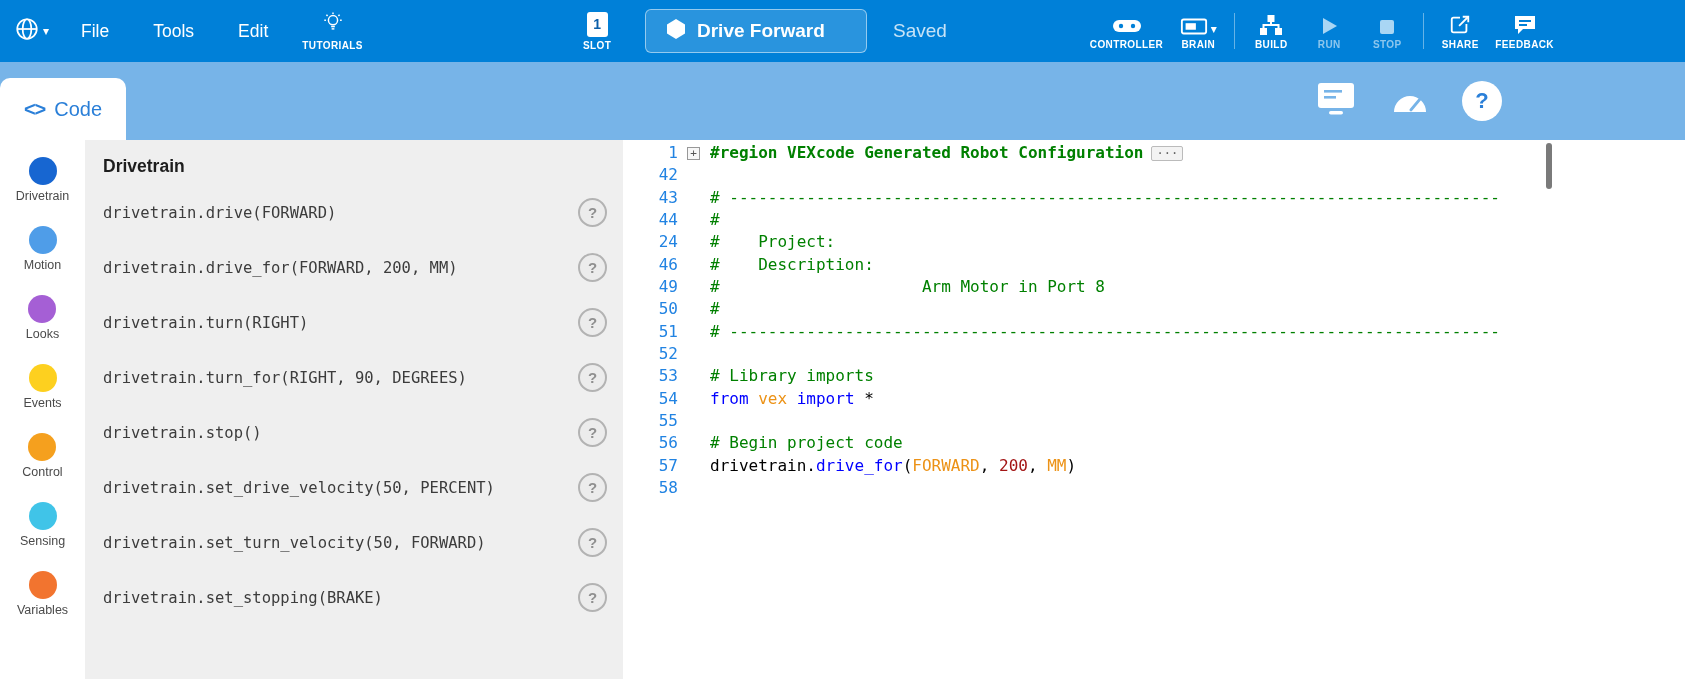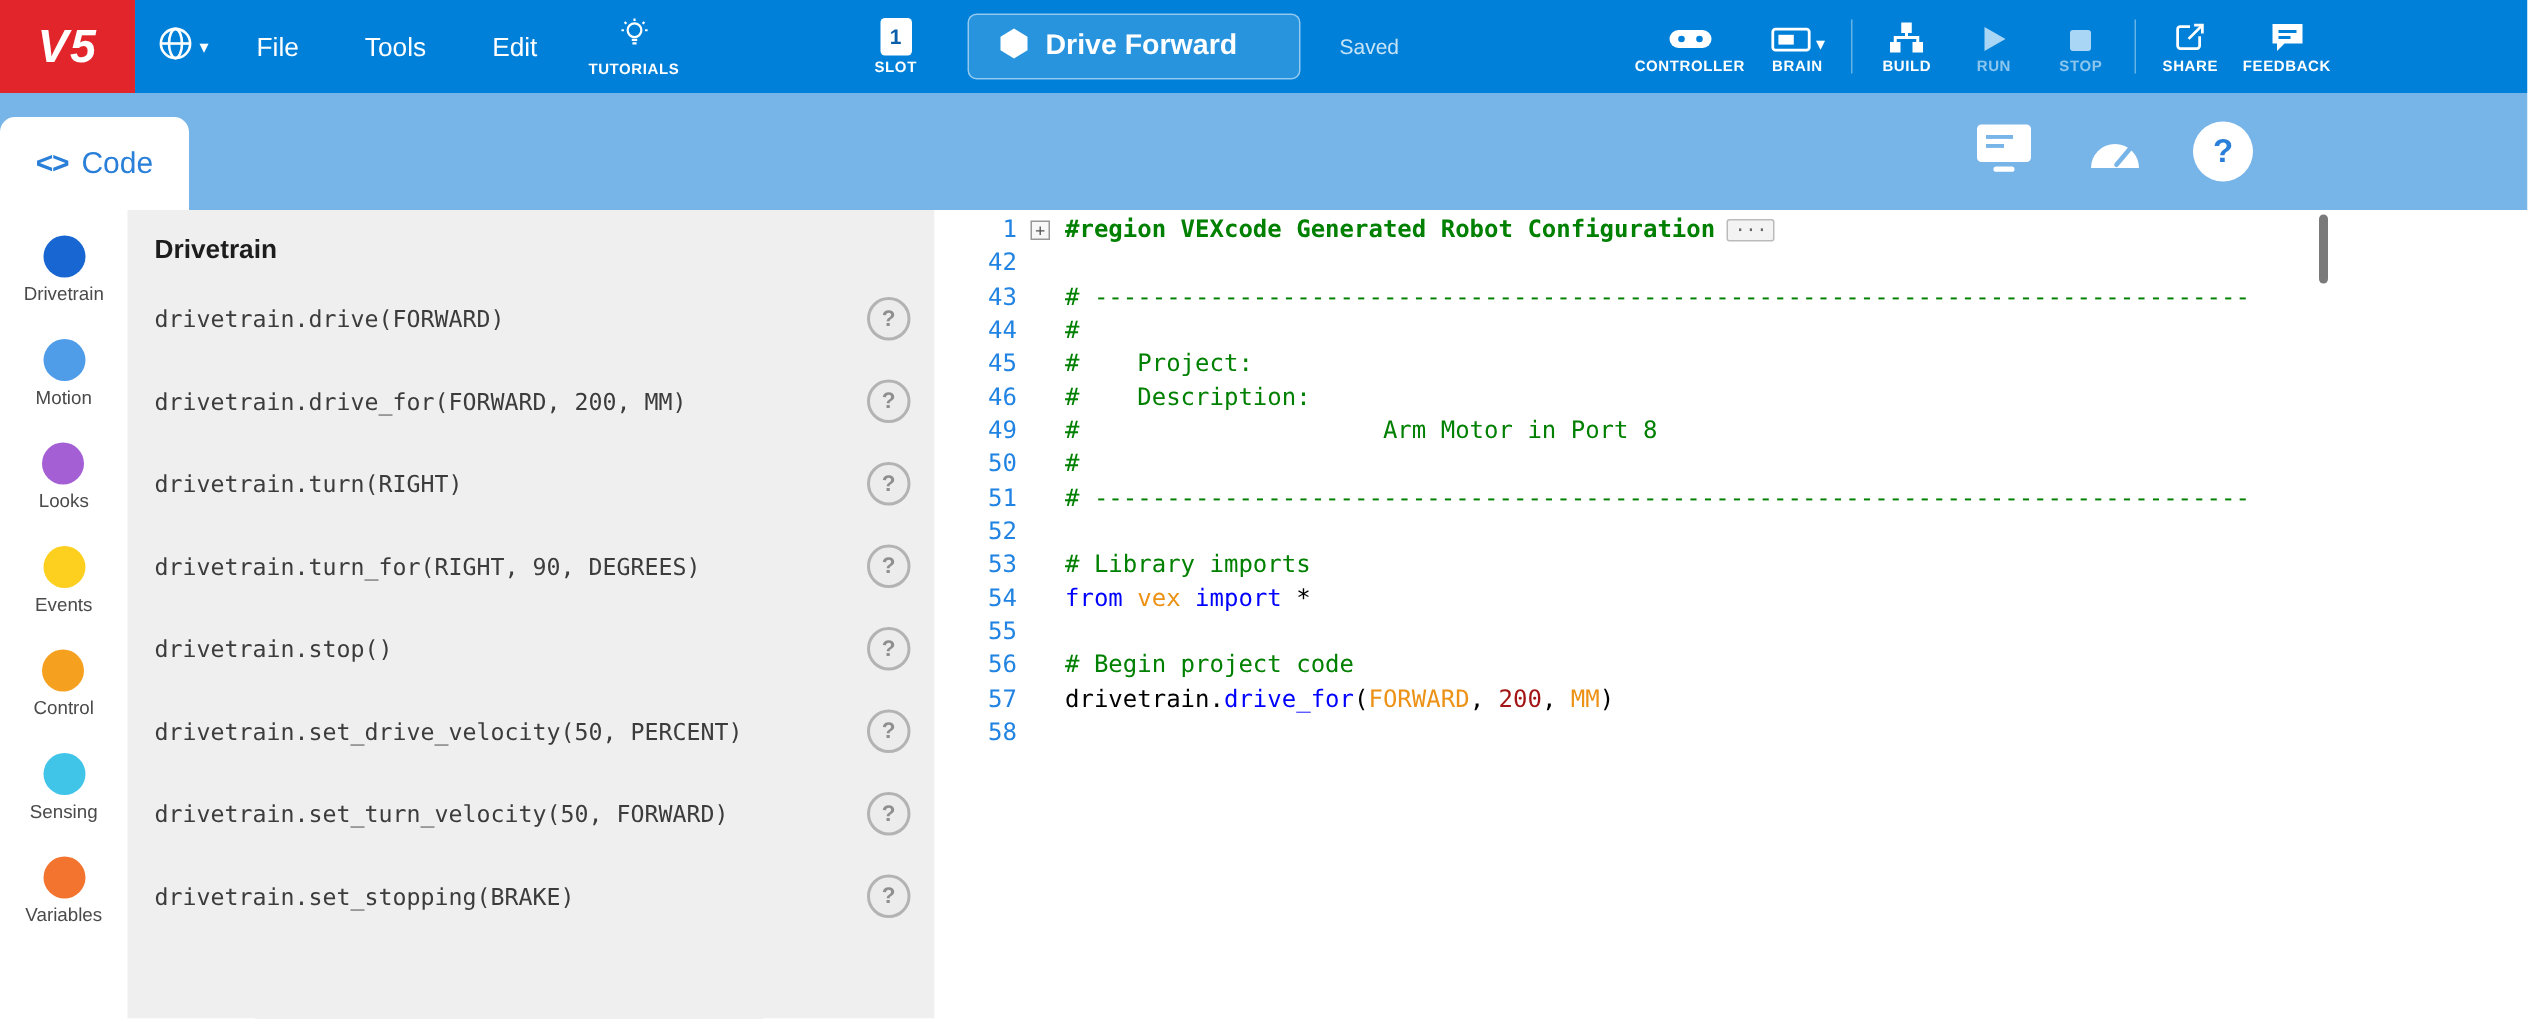--- a/index.html
+++ b/index.html
@@ -20,21 +20,21 @@
   .tb-label{color:#fff;font-size:10px;font-weight:bold;letter-spacing:.4px;margin-top:3px;white-space:nowrap;}
   .slot{position:absolute;left:583px;top:0;height:62px;display:flex;flex-direction:column;
     align-items:center;justify-content:center;cursor:pointer;}
   .slot-icon{width:21px;height:25px;background:#fff;border-radius:3px;display:flex;align-items:center;
     justify-content:center;color:#0b5ea8;font-weight:bold;font-size:14px;}
   .project-pill{position:absolute;left:645px;top:9px;height:44px;min-width:222px;padding:0 20px;
     background:rgba(255,255,255,.16);border:1px solid rgba(255,255,255,.5);border-radius:6px;
     display:flex;align-items:center;gap:11px;cursor:pointer;}
   .project-name{color:#fff;font-size:19px;font-weight:bold;white-space:nowrap;}
   .saved{position:absolute;left:893px;top:0;height:62px;display:flex;align-items:center;
-    color:rgba(255,255,255,.78);font-size:14px;}
+    color:rgba(255,255,255,.78);font-size:19px;}
   .toolbar-actions{position:absolute;right:125px;top:0;height:62px;display:flex;align-items:center;}
   .tb-action{display:flex;flex-direction:column;align-items:center;justify-content:center;
     min-width:58px;padding:0 6px;cursor:pointer;}
   .tb-icon{height:23px;display:flex;align-items:flex-end;justify-content:center;}
   .tb-action.disabled .tb-label{color:rgba(255,255,255,.55);}
   .tb-divider{width:1px;height:36px;background:rgba(255,255,255,.4);margin:0 7px;}
 
   
   .tabbar{position:absolute;top:62px;left:0;width:100%;height:78px;background:#77b4e8;}
   .code-tab{position:absolute;left:0;bottom:0;width:126px;height:62px;background:#fff;
@@ -79,23 +79,20 @@
   .fold-ellipsis{display:inline-block;border:1px solid #bbb;background:#f3f3f3;color:#666;font-size:12px;
     line-height:13px;padding:0 4px;margin-left:8px;border-radius:2px;vertical-align:middle;cursor:pointer;}
   .editor-scrollbar{position:absolute;left:923px;top:3px;width:6px;height:46px;background:#7a7a7a;border-radius:3px;cursor:pointer;}
 </style>
 </head>
 <body>
 
 <div class="app">
 
   <div class="topbar">
-    <div class="logo">
-      <span>V5</span>
-    </div>
 
     <div class="globe">
       <span>
         <svg width="26" height="26" viewBox="0 0 24 24" fill="none" stroke="#fff" stroke-width="1.6">
           <circle cx="12" cy="12" r="9"></circle>
             <ellipse cx="12" cy="12" rx="4" ry="9"></ellipse>
           <line x1="3" y1="12" x2="21" y2="12"></line>
         </svg>
       </span>
       <span class="caret">▾</span>
@@ -313,21 +310,21 @@
           </div>
         </div>
     </div>
 
     <div class="editor">
       <div>
           <div class="ed-line"><span class="ed-ln">1</span><span class="ed-gutter"><span class="fold-box">+</span></span><span class="ed-code"><span class="tok-comment-bold">#region VEXcode Generated Robot Configuration</span><span class="fold-ellipsis">···</span></span></div>
           <div class="ed-line"><span class="ed-ln">42</span><span class="ed-gutter"></span><span class="ed-code"></span></div>
           <div class="ed-line"><span class="ed-ln">43</span><span class="ed-gutter"></span><span class="ed-code"><span class="tok-comment"># --------------------------------------------------------------------------------</span></span></div>
           <div class="ed-line"><span class="ed-ln">44</span><span class="ed-gutter"></span><span class="ed-code"><span class="tok-comment">#</span></span></div>
-          <div class="ed-line"><span class="ed-ln">45</span><span class="ed-gutter"></span><span class="ed-code"><span class="tok-comment">#    Project:</span></span></div>
+          <div class="ed-line"><span class="ed-ln">24</span><span class="ed-gutter"></span><span class="ed-code"><span class="tok-comment">#    Project:</span></span></div>
           <div class="ed-line"><span class="ed-ln">46</span><span class="ed-gutter"></span><span class="ed-code"><span class="tok-comment">#    Description:</span></span></div>
           <div class="ed-line"><span class="ed-ln">49</span><span class="ed-gutter"></span><span class="ed-code"><span class="tok-comment">#                     Arm Motor in Port 8</span></span></div>
           <div class="ed-line"><span class="ed-ln">50</span><span class="ed-gutter"></span><span class="ed-code"><span class="tok-comment">#</span></span></div>
           <div class="ed-line"><span class="ed-ln">51</span><span class="ed-gutter"></span><span class="ed-code"><span class="tok-comment"># --------------------------------------------------------------------------------</span></span></div>
           <div class="ed-line"><span class="ed-ln">52</span><span class="ed-gutter"></span><span class="ed-code"></span></div>
           <div class="ed-line"><span class="ed-ln">53</span><span class="ed-gutter"></span><span class="ed-code"><span class="tok-comment"># Library imports</span></span></div>
           <div class="ed-line"><span class="ed-ln">54</span><span class="ed-gutter"></span><span class="ed-code"><span class="tok-keyword">from</span><span class="tok-plain"> </span><span class="tok-name">vex</span><span class="tok-plain"> </span><span class="tok-keyword">import</span><span class="tok-plain"> *</span></span></div>
           <div class="ed-line"><span class="ed-ln">55</span><span class="ed-gutter"></span><span class="ed-code"></span></div>
           <div class="ed-line"><span class="ed-ln">56</span><span class="ed-gutter"></span><span class="ed-code"><span class="tok-comment"># Begin project code</span></span></div>
           <div class="ed-line"><span class="ed-ln">57</span><span class="ed-gutter"></span><span class="ed-code"><span class="tok-plain">drivetrain.</span><span class="tok-func">drive_for</span><span class="tok-plain">(</span><span class="tok-name">FORWARD</span><span class="tok-plain">, </span><span class="tok-number">200</span><span class="tok-plain">, </span><span class="tok-name">MM</span><span class="tok-plain">)</span></span></div>

